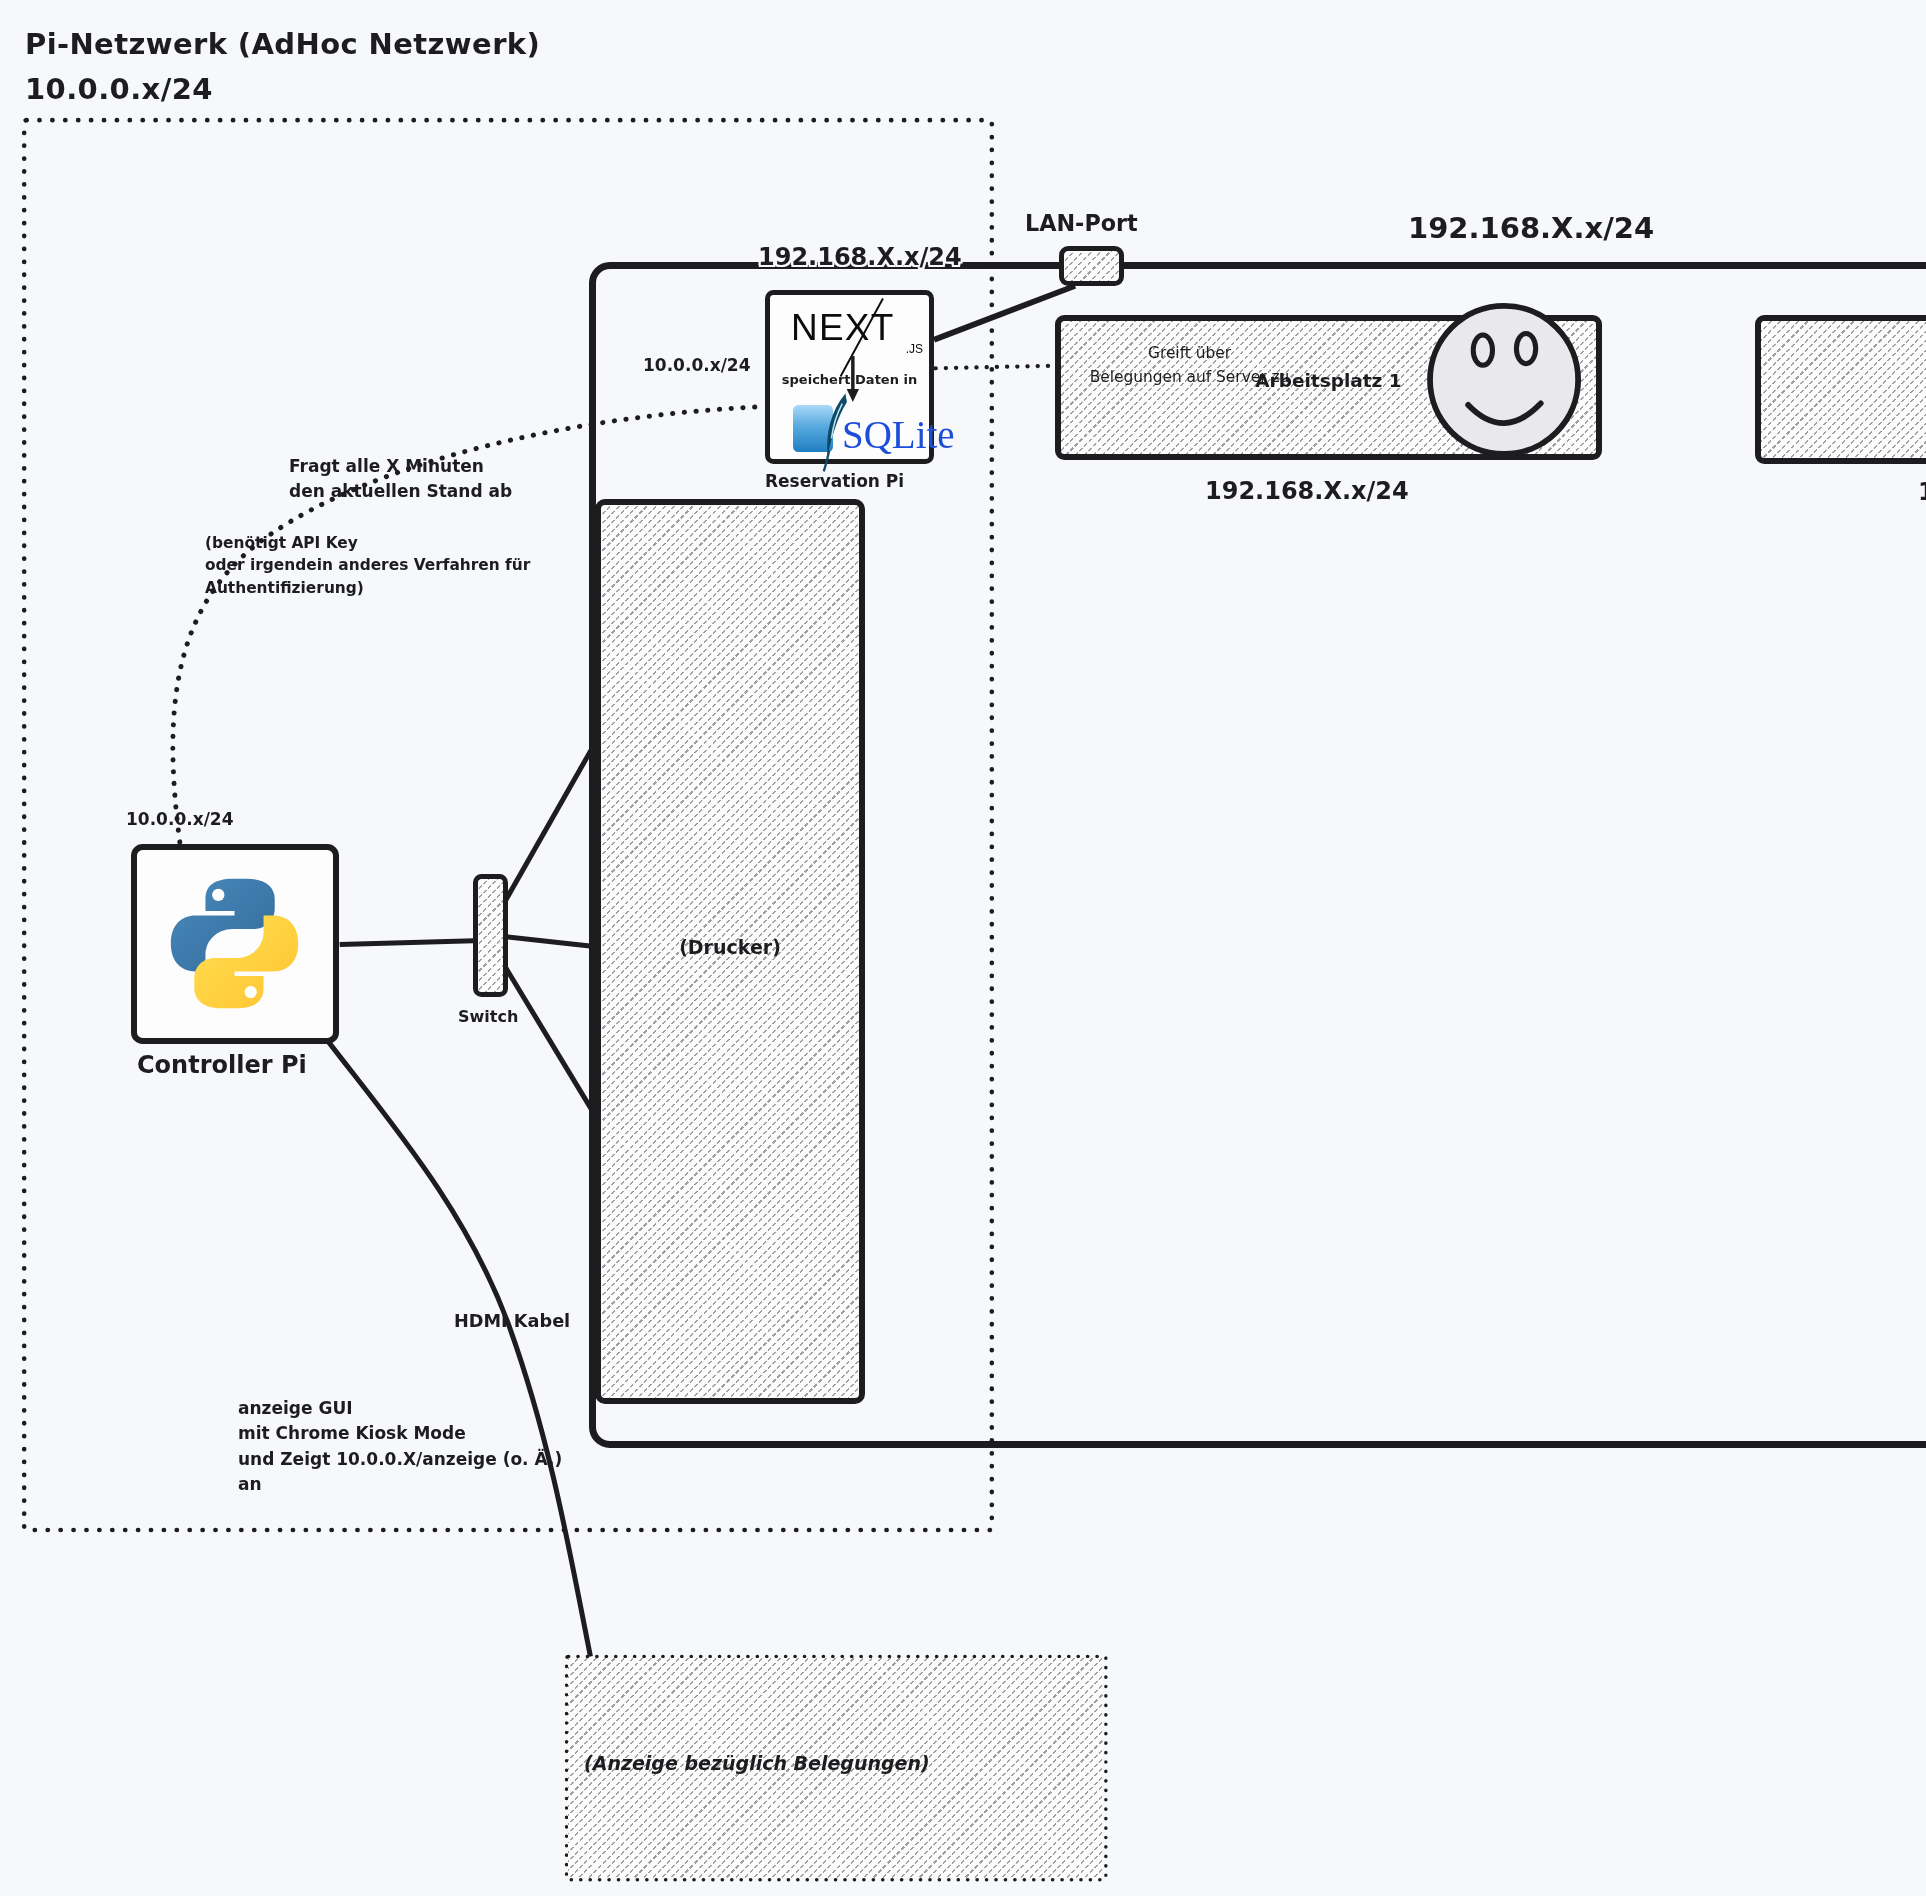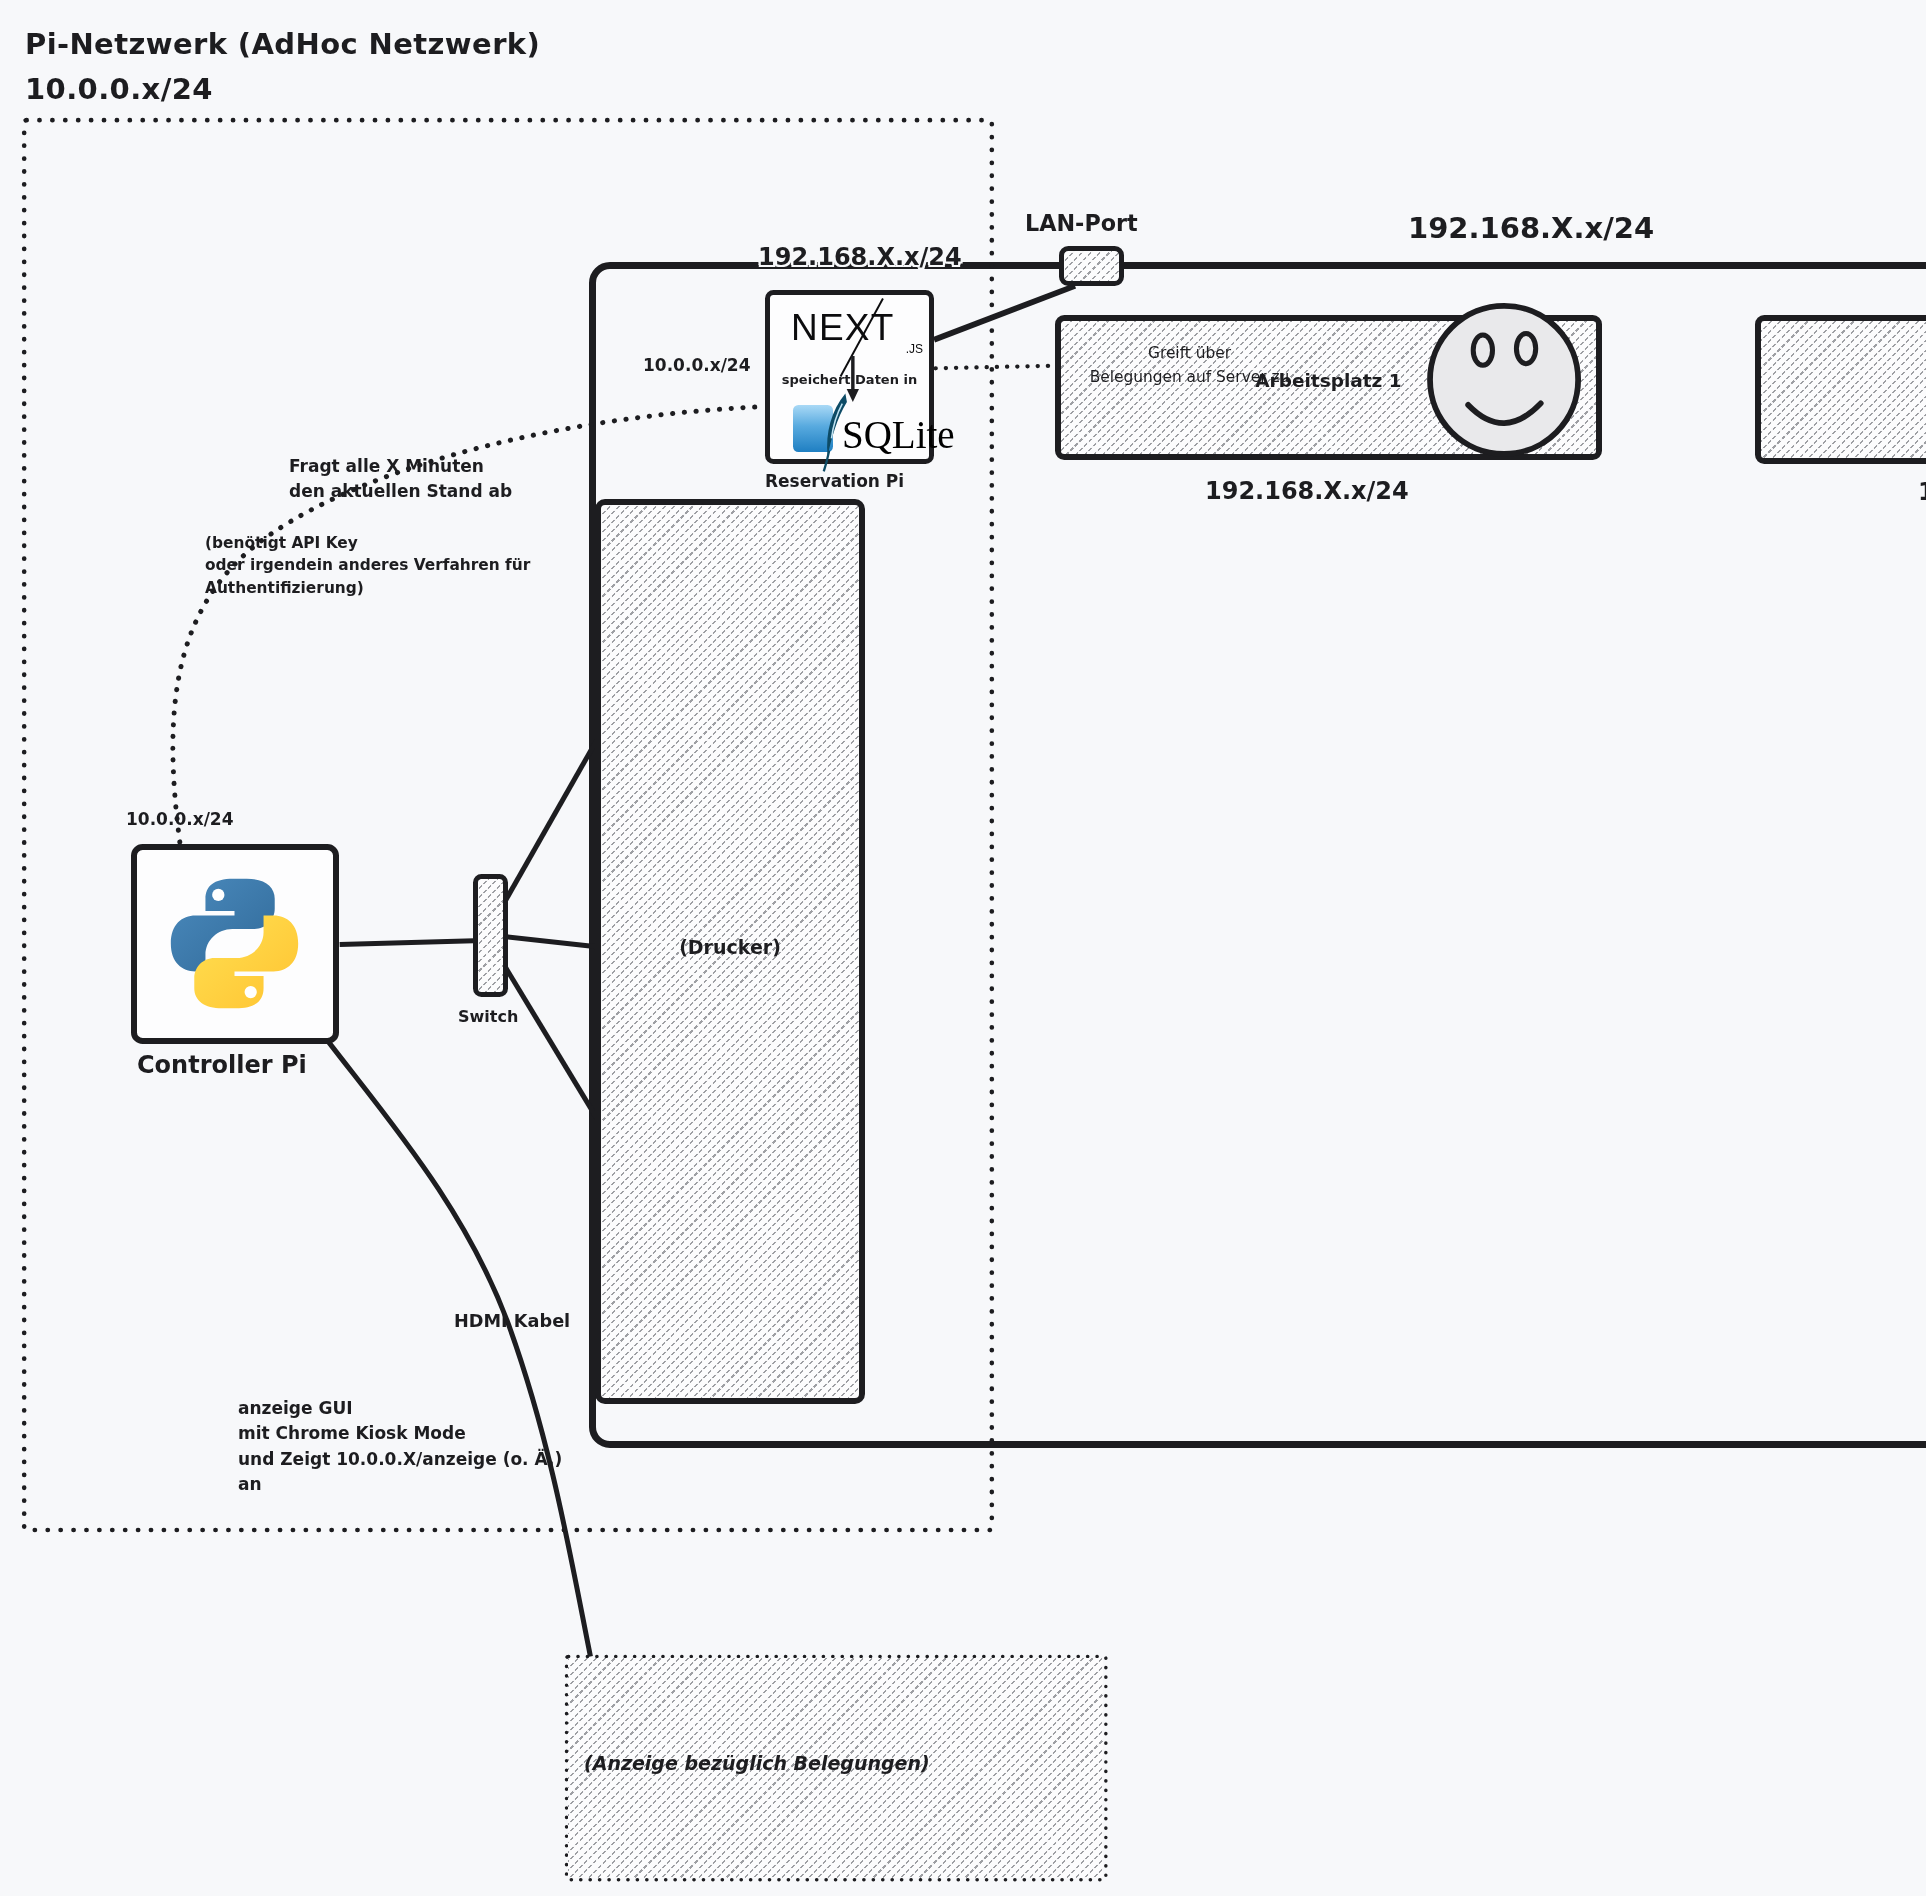--- a/index.html
+++ b/index.html
@@ -37,21 +37,21 @@
   .next-logo{position:absolute;left:21px;top:12.3px;width:116px;height:54px;}
   .next-word{font-family:"Liberation Sans",sans-serif;font-weight:400;font-size:37px;letter-spacing:1.2px;color:#0c0c0e;}
   .next-js{font-family:"Liberation Sans",sans-serif;font-weight:400;font-size:12px;color:#0c0c0e;position:absolute;right:-16px;bottom:5.4px;}
   .next-slash{position:absolute;left:0;top:0;overflow:visible;}
   .speichert{position:absolute;left:0;top:77px;width:100%;text-align:center;font-size:13px;font-weight:bold;}
   .rpi-arrow{position:absolute;left:79px;top:61px;overflow:visible;}
   .sqlite-logo{position:absolute;left:23px;top:105px;width:127px;height:58px;}
   .sq-square{position:absolute;left:0;top:4.6px;width:40px;height:47px;border-radius:5.4px;
      background:linear-gradient(180deg,#a9d9f6 0%,#58aadf 45%,#1f7fc2 100%);}
   .sq-feather{position:absolute;left:30px;top:-8.5px;overflow:visible;}
-  .sq-text{position:absolute;left:49px;top:12.3px;font-family:"Liberation Serif",serif;font-size:39px;color:#000000;}
+  .sq-text{position:absolute;left:49px;top:12.3px;font-family:"Liberation Serif",serif;font-size:39px;color:#1d4ed8;}
 
   
   .ap{border-width:6.5px;border-radius:9.2px;}
   .ap-label{position:absolute;left:0;width:100%;text-align:center;font-size:18.5px;font-weight:bold;}
   .greift{position:absolute;left:18.5px;top:20px;width:220px;text-align:center;font-size:15.4px;font-weight:normal;line-height:24px;}
 
   
   .ann{position:absolute;font-size:17px;font-weight:bold;line-height:25px;white-space:nowrap;}
 
   .anzeige-label{position:absolute;left:16px;top:94px;font-size:19px;font-weight:bold;font-style:italic;}

